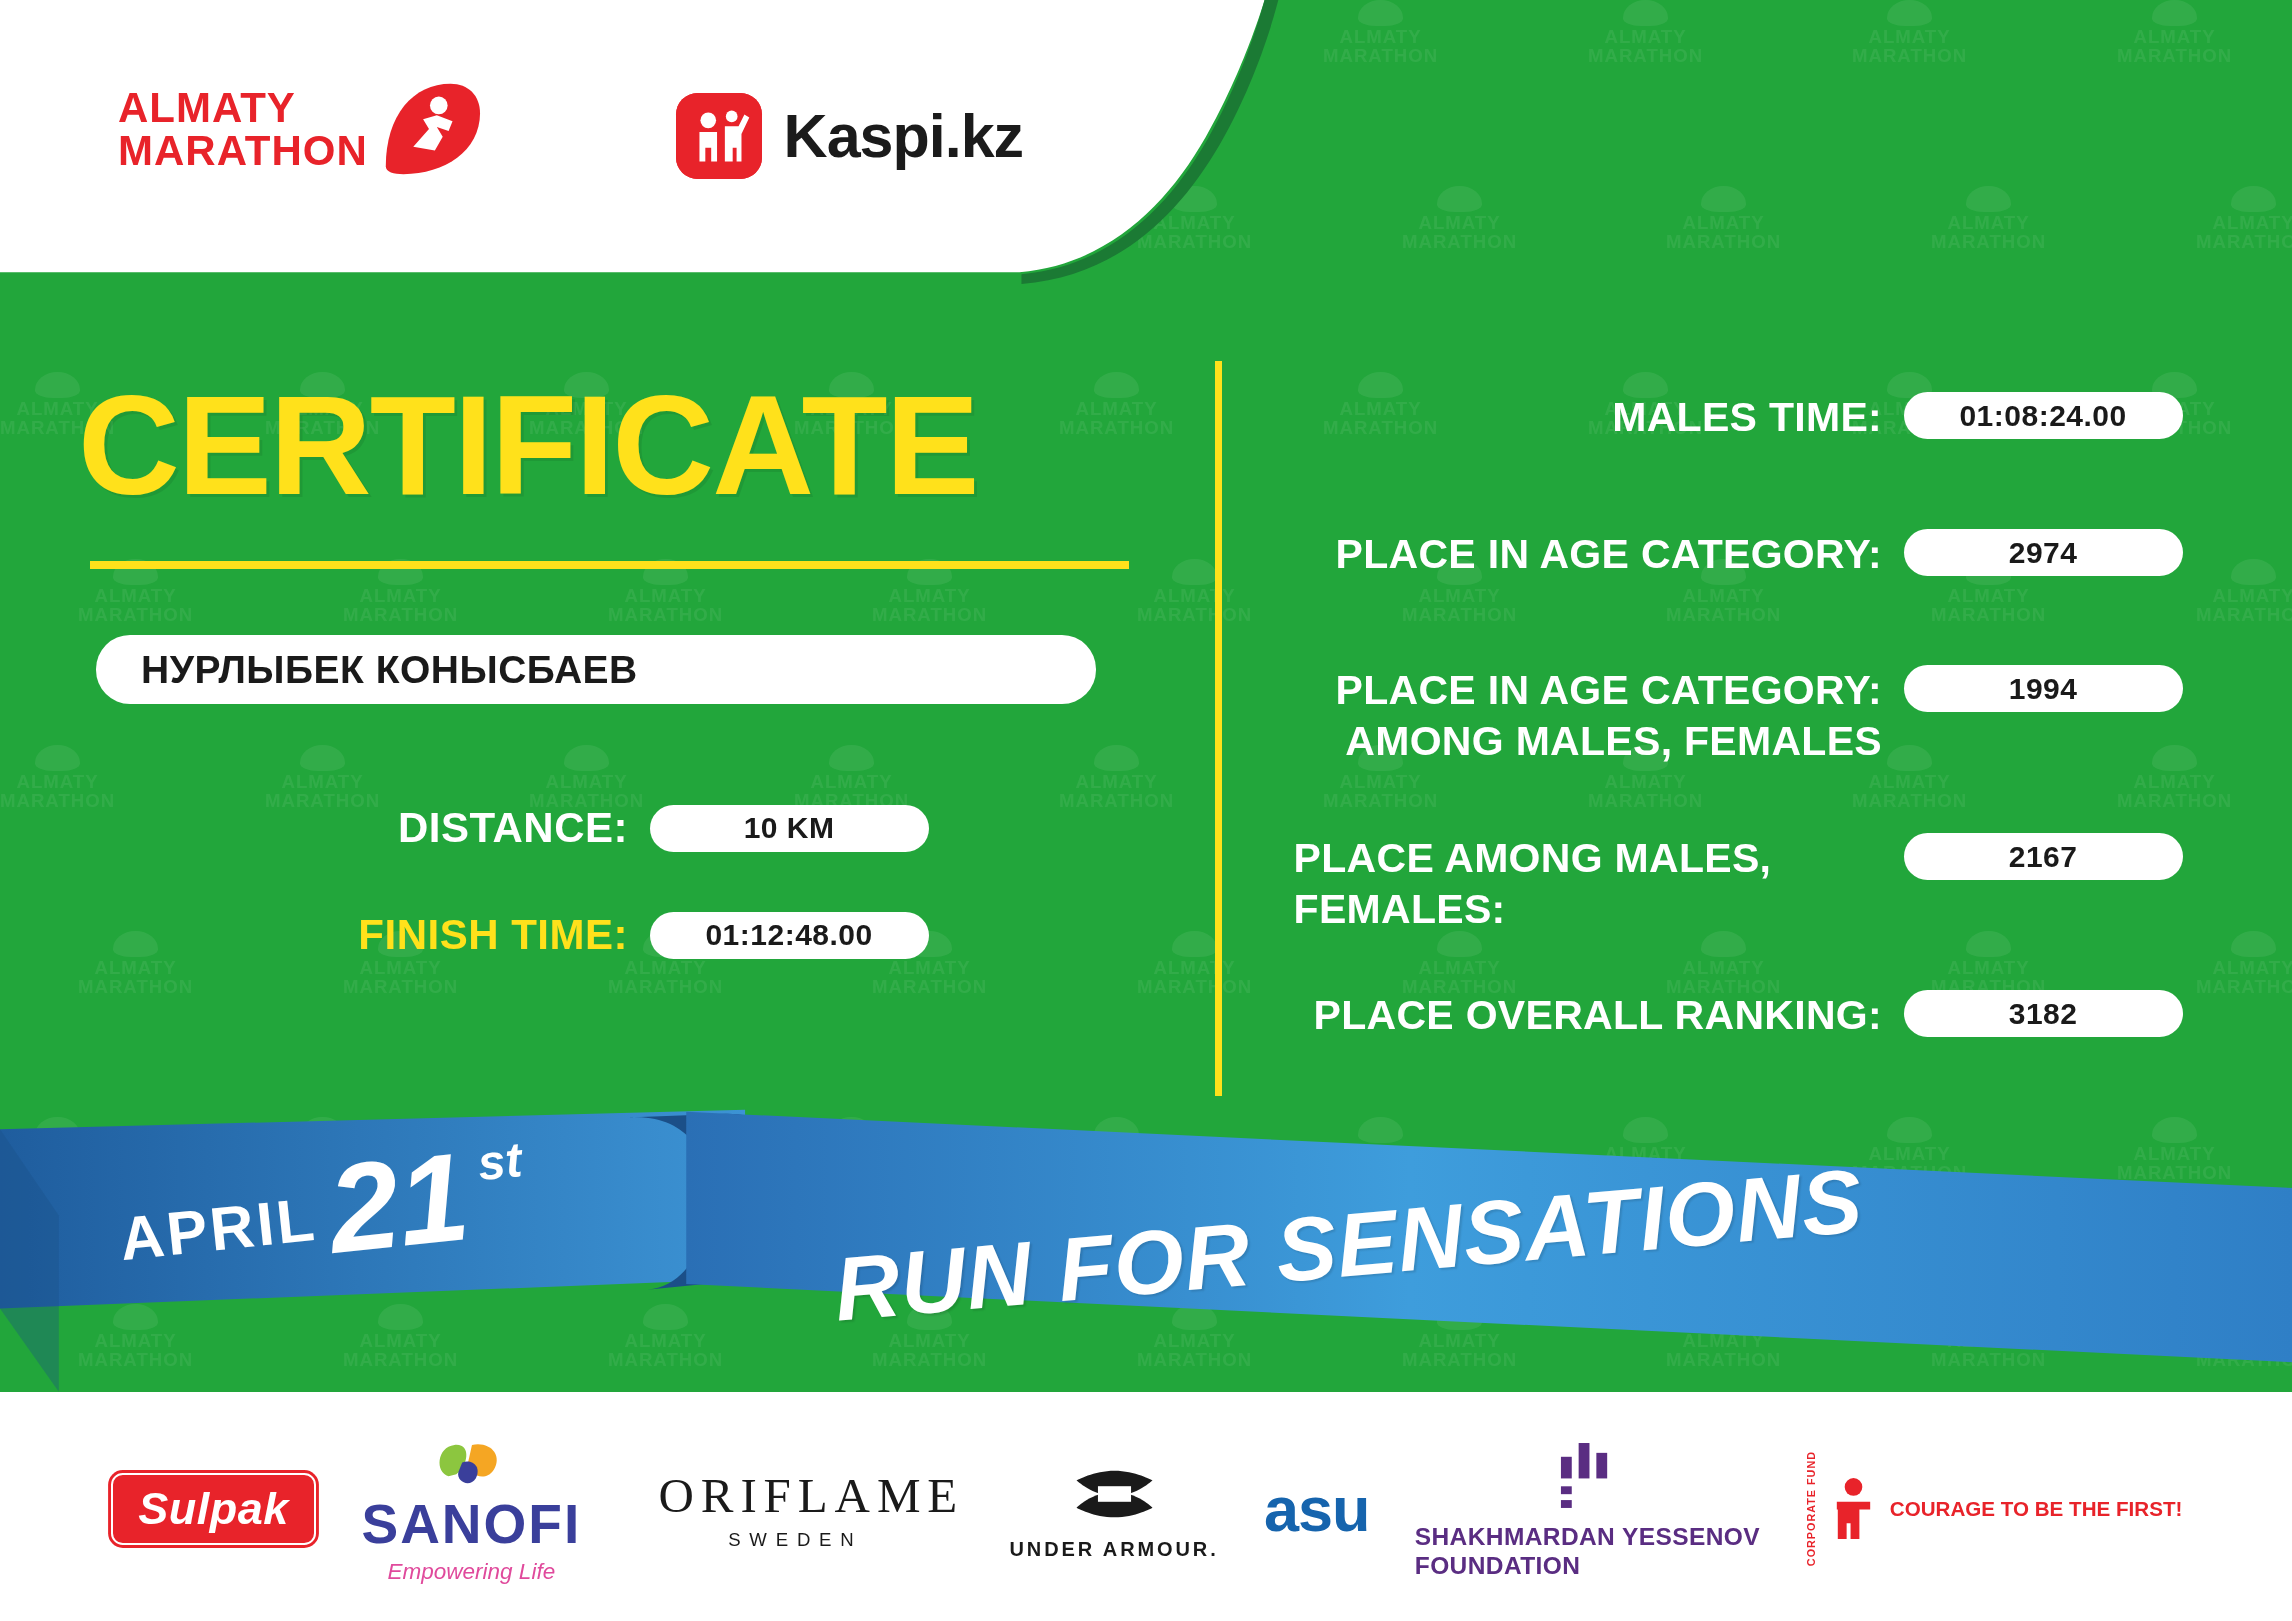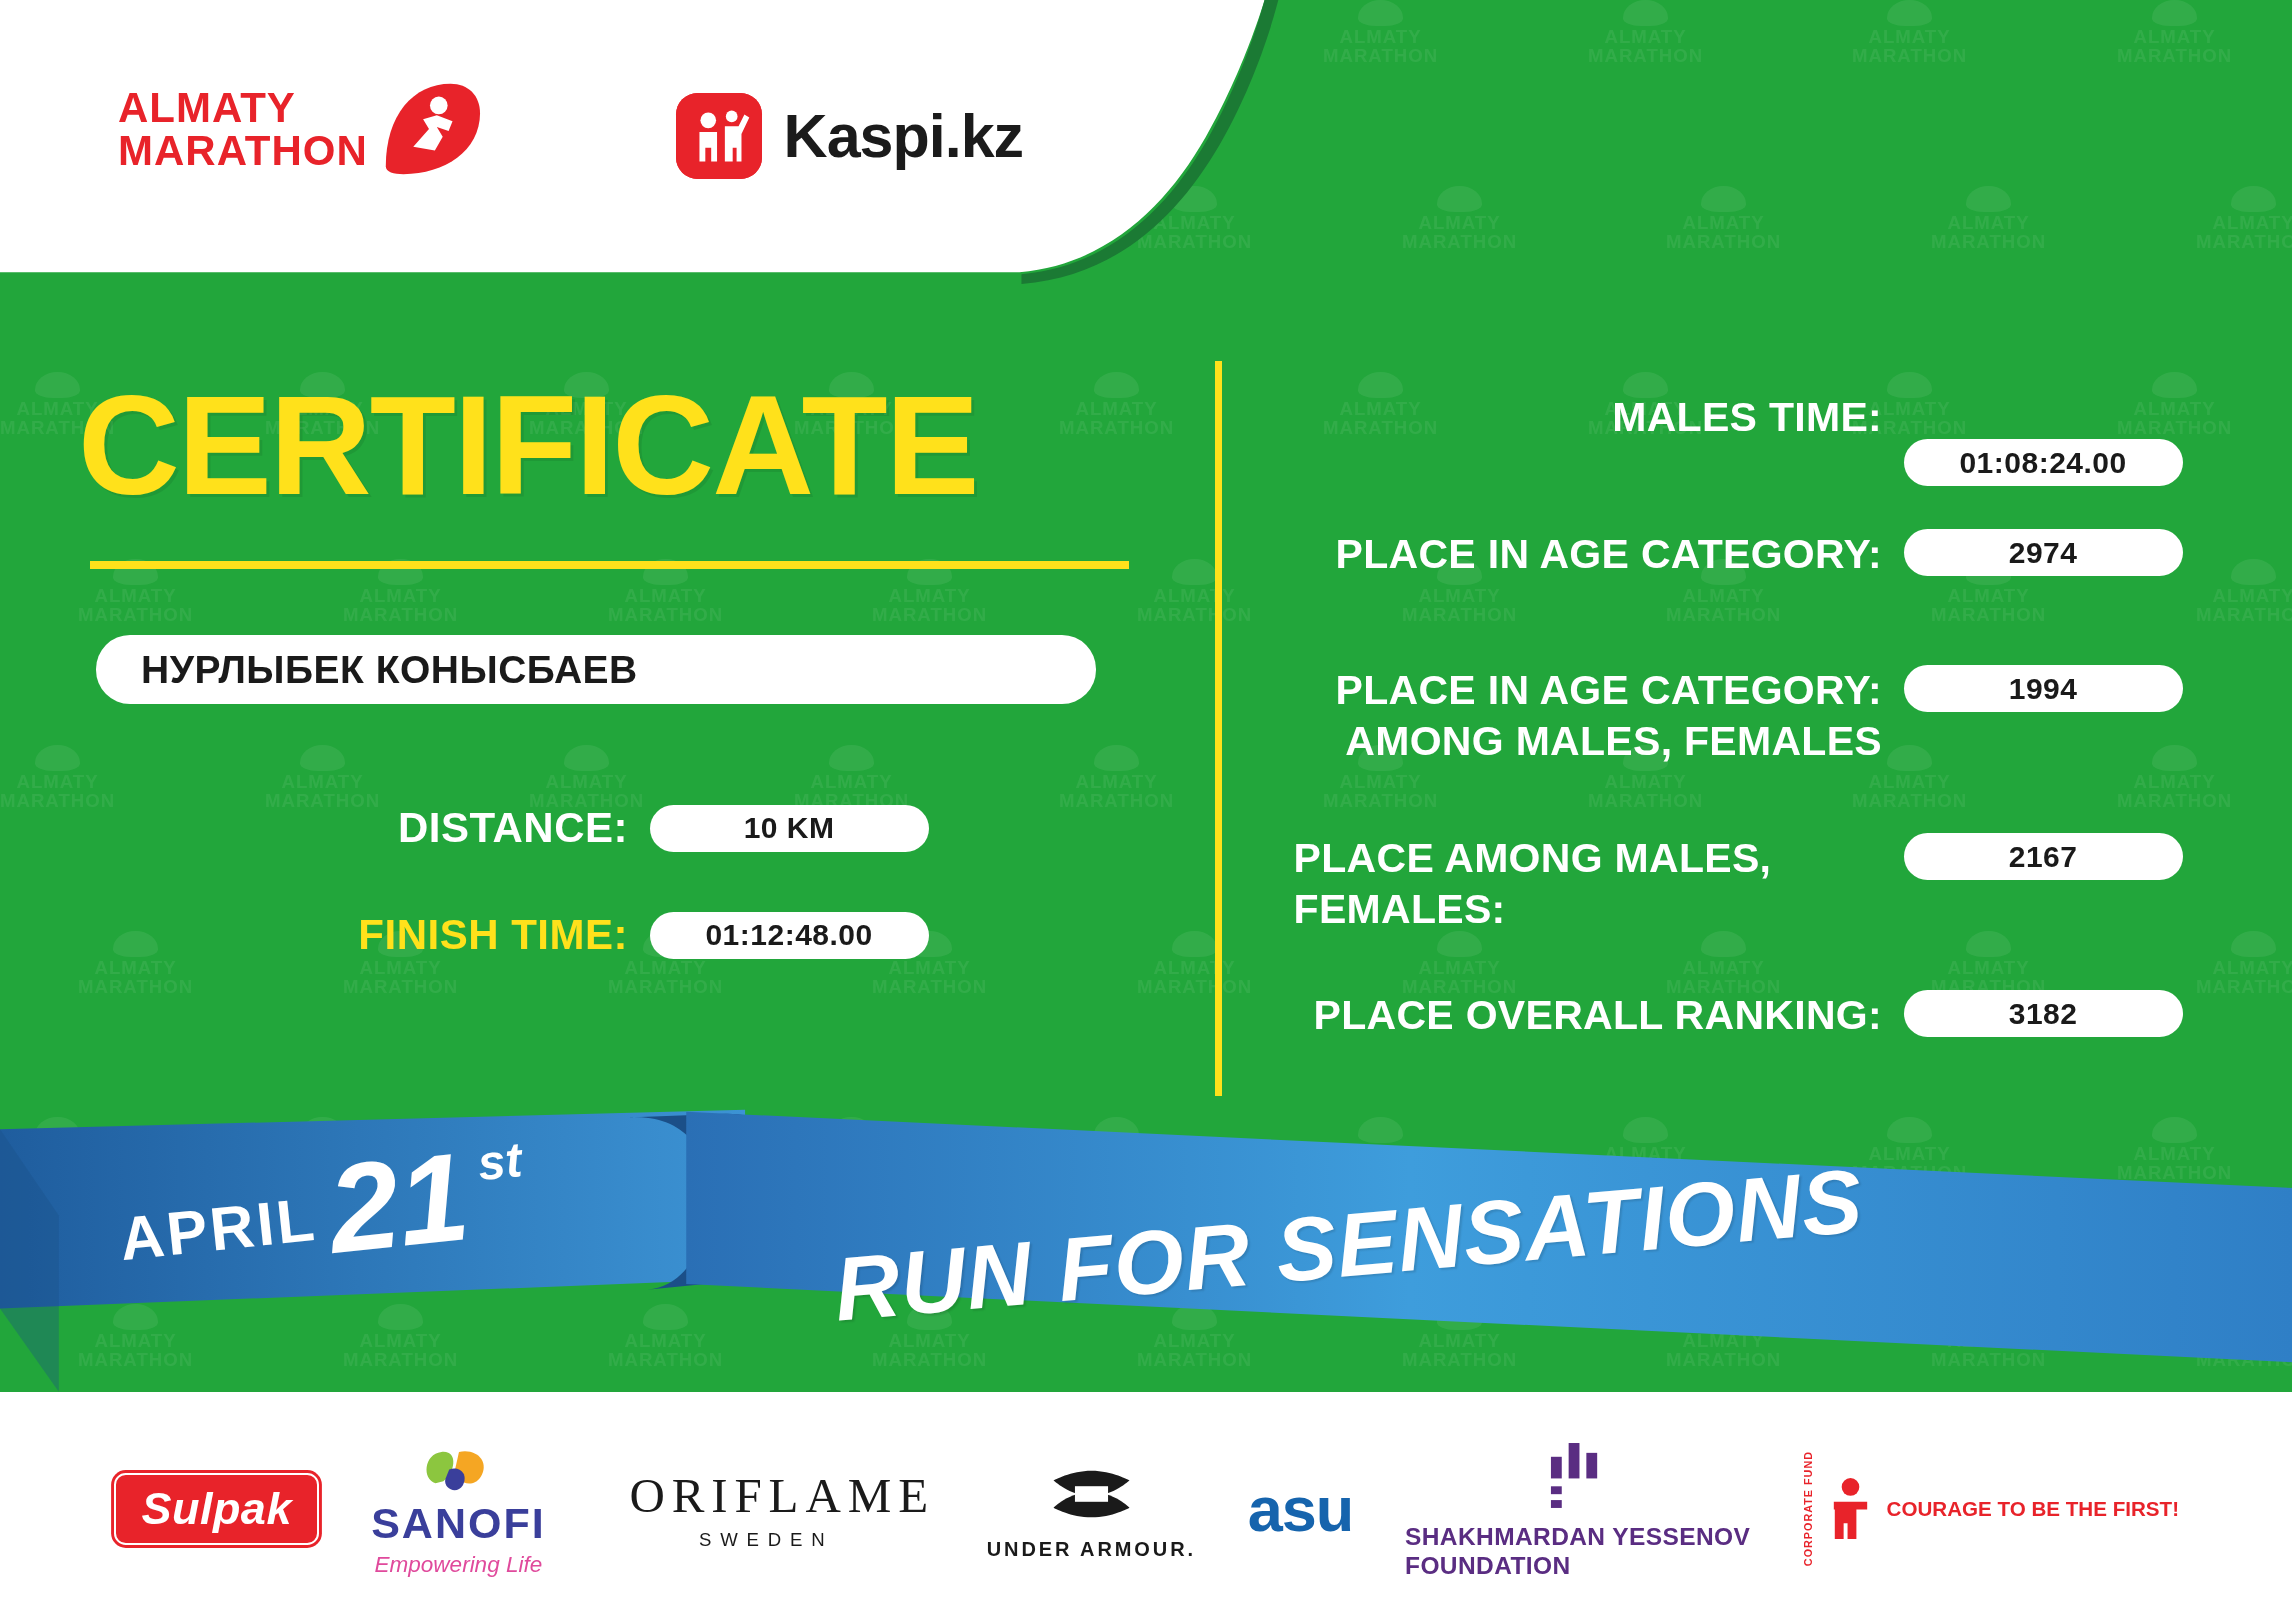--- a/index.html
+++ b/index.html
@@ -172,21 +172,21 @@
     background:#ffffff;
     display:flex;align-items:center;justify-content:space-around;
     padding:0 88px;box-sizing:border-box;
   }
   .sponsor{display:flex;flex-direction:column;align-items:center;justify-content:center;}
   .sulpak{
     background:#e8232a;color:#ffffff;font-size:45px;font-weight:bold;font-style:italic;
     border-radius:11.8px;padding:7.8px 25.5px;letter-spacing:0.5px;
     border:2.9px solid #ffffff;box-shadow:0 0 0 2.9px #e8232a;
   }
-  .sanofi-name{color:#3a3f9b;font-size:43px;font-weight:bold;letter-spacing:2px;}
+  .sanofi-name{color:#3a3f9b;font-size:55px;font-weight:bold;letter-spacing:2px;}
   .sanofi-sub{color:#e04a9c;font-size:22.5px;font-style:italic;margin-top:3.9px;}
   .oriflame{color:#1a1a1a;font-size:49px;letter-spacing:6.9px;font-family:"Liberation Serif", serif;margin-left:32px;}
   .oriflame-sub{color:#1a1a1a;font-size:18.6px;letter-spacing:8.8px;margin-top:5.9px;}
   .ua-name{color:#1a1a1a;font-size:20px;font-weight:bold;letter-spacing:2.9px;margin-top:7px;}
   .asu{color:#1664ad;font-size:63px;font-weight:bold;letter-spacing:-1px;}
   .shakh{color:#5a2d82;font-size:24.5px;font-weight:bold;line-height:29px;letter-spacing:0.4px;}
   .courage{color:#e8232a;font-size:20.6px;font-weight:bold;line-height:24.5px;text-align:center;}
   .courage-side{color:#e8232a;font-size:10.8px;font-weight:bold;letter-spacing:1px;}
 </style>
 </head>
@@ -319,21 +319,21 @@
 
     <div class="left-field" style="left:265px;top:911px;">
       <div class="left-label yellow" style="width:363px;">FINISH TIME:</div>
       <div class="value-pill" style="width:279px;margin-left:21.6px;">01:12:48.00</div>
     </div>
 
     <div class="divider"></div>
 
     <div class="right-row" style="left:1274px;top:392px;width:912px;">
       <div class="right-label" style="width:608px;">MALES TIME:</div>
-      <div class="right-pill" style="width:279px;margin-left:21.6px;margin-top:47px;">01:08:24.00</div>
+      <div class="right-pill" style="width:279px;margin-left:21.6px;">01:08:24.00</div>
     </div>
 
     <div class="right-row" style="left:1274px;top:529px;width:912px;">
       <div class="right-label" style="width:608px;">PLACE IN AGE CATEGORY:</div>
       <div class="right-pill" style="width:279px;margin-left:21.6px;">2974</div>
     </div>
 
     <div class="right-row" style="left:1274px;top:665px;width:912px;">
       <div class="right-label" style="width:608px;">PLACE IN AGE CATEGORY: AMONG MALES, FEMALES</div>
       <div class="right-pill" style="width:279px;margin-left:21.6px;">1994</div>

